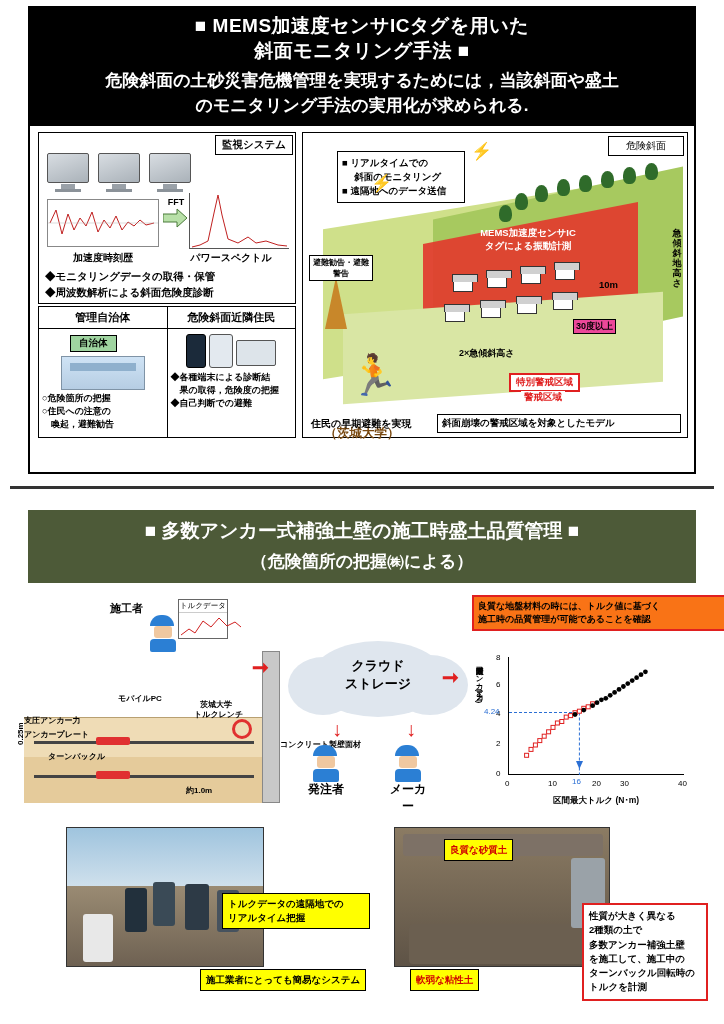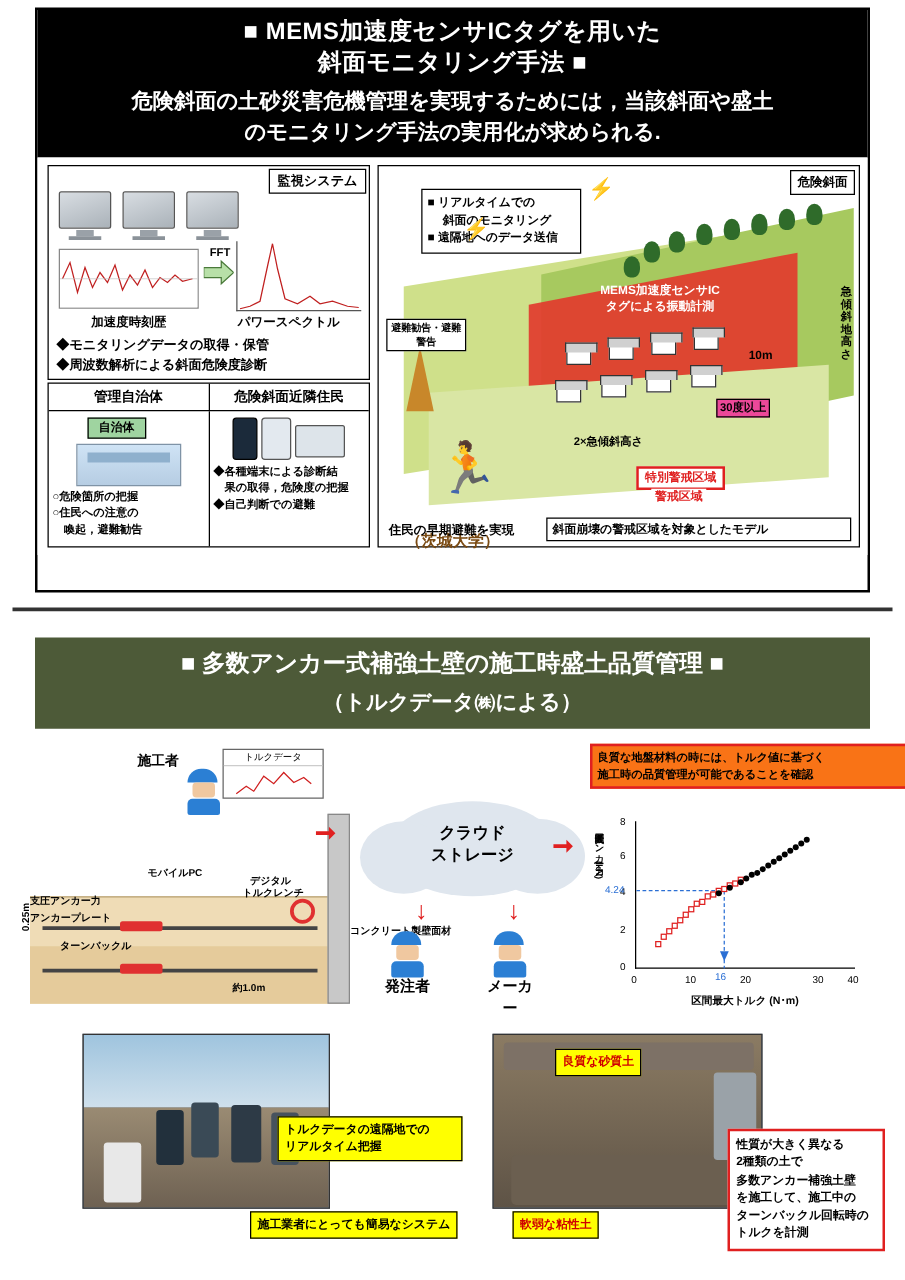--- a/index.html
+++ b/index.html
@@ -121,21 +121,21 @@
   .dev-tab { width:24px; height:34px; background:#e3e9ef; border-radius:3px; border:1px solid #555; }
   .dev-lap { width:40px; height:26px; background:#dde4ea; border:1px solid #555; margin-top:6px; border-radius:2px;}
 
   
   .slope {
     position:absolute; left:272px; top:6px; right:6px; height:306px;
     border:1px solid #000; background:#fff; overflow:hidden;
   }
   .danger-label {
     position:absolute; right:3px; top:3px; border:1px solid #000; background:#fff;
-    font-size:10px; font-weight:bold; padding:2px 5px; z-index:6;
+    font-size:10px; font-weight:normal; padding:2px 17px; z-index:6;
   }
   .realtime-box {
     position:absolute; left:34px; top:18px; width:128px;
     border:1px solid #000; background:#fff; font-size:9.5px; font-weight:bold;
     padding:4px 4px; line-height:1.45; z-index:6;
   }
   .hillA {
     position:absolute; left:20px; top:70px; width:330px; height:150px;
     background:#cfe08a; transform: skewY(-9deg);
   }
@@ -224,21 +224,21 @@
 
   .s2-body { position:relative; height: 420px; margin-top: 16px; }
 
   .sekkou { position:absolute; left:100px; top:2px; font-size:11px; font-weight:bold; }
   .worker { position:absolute; width:26px; height:34px; }
   .worker .helm { width:24px; height:11px; background:#2b7fd4; border-radius:12px 12px 0 0; }
   .worker .face { width:18px; height:12px; background:#f0c8a0; margin:0 auto; border-radius:3px;}
   .worker .body { width:26px; height:13px; background:#2b7fd4; border-radius:4px 4px 2px 2px; margin-top:1px;}
 
   .torque-pop {
-    position:absolute; left:168px; top:0px; width:81px; height:40px;
+    position:absolute; left:168px; top:0px; width:50px; height:40px;
     border:1px solid #666; background:#fff; font-size:7.5px; text-align:center;
   }
   .cloud {
     position:absolute; left:300px; top:42px; width:136px; height:76px;
     background:#dfe6ee; border-radius:50%;
   }
   .cloud:before, .cloud:after {
     content:""; position:absolute; background:#dfe6ee; border-radius:50%;
   }
   .cloud:before { width:70px; height:58px; left:-22px; top:16px; }
@@ -464,21 +464,21 @@
 
     <div class="univ">（茨城大学）</div>
   </div>
 </div>
 
 <div class="divider"></div>
 
 <div class="slide2">
   <div class="s2-headbar">
     <div class="s2-t1">■ 多数アンカー式補強土壁の施工時盛土品質管理 ■</div>
-    <div class="s2-t2">（トルクデータ㈱による）</div>
+    <div class="s2-t2">（危険箇所の把握㈱による）</div>
   </div>
 
   <div class="s2-body">
 
     <div class="sekkou">施工者</div>
     <div class="worker" style="left:140px;top:16px">
       <div class="helm"></div>
         <div class="face"></div>
         <div class="body"></div>
     </div>
@@ -503,21 +503,21 @@
     <div class="anchor-line" style="top:142px;width:220px"></div>
     <div class="anchor-line" style="top:176px;width:220px"></div>
     <div class="coil" style="left:86px;top:138px"></div>
     <div class="coil" style="left:86px;top:172px"></div>
     <div class="torque-red"></div>
 
     <div class="lbl" style="left:14px;top:116px">支圧アンカー力</div>
     <div class="lbl" style="left:14px;top:130px">アンカープレート</div>
     <div class="lbl" style="left:38px;top:152px">ターンバックル</div>
     <div class="lbl" style="left:108px;top:94px">モバイルPC</div>
-    <div class="lbl" style="left:190px;top:100px">デジタル</div>
+    <div class="lbl" style="left:190px;top:100px">茨城大学</div>
     <div class="lbl" style="left:184px;top:110px">トルクレンチ</div>
     <div class="lbl" style="left:270px;top:140px">コンクリート製壁面材</div>
     <div class="lbl" style="left:6px;top:146px;transform:rotate(-90deg);transform-origin:left top">0.25m</div>
     <div class="lbl" style="left:176px;top:186px">約1.0m</div>
 
     <div class="arrow-red" style="left:242px;top:58px">➞</div>
     <div class="arrow-red" style="left:432px;top:68px">➞</div>
     <div class="arrow-red" style="left:322px;top:120px">↓</div>
     <div class="arrow-red" style="left:396px;top:120px">↓</div>
 
@@ -595,21 +595,21 @@
     <div class="tick" style="left:486px;top:140px">2</div>
     <div class="tick" style="left:486px;top:110px">4</div>
     <div class="tick" style="left:486px;top:81px">6</div>
     <div class="tick" style="left:486px;top:54px">8</div>
     <div class="tick" style="left:474px;top:108px;color:#2b6fd4">4.24</div>
     <div class="tick" style="left:562px;top:178px;color:#2b6fd4">16</div>
 
     <div class="tick" style="left:495px;top:180px">0</div>
     <div class="tick" style="left:538px;top:180px">10</div>
     <div class="tick" style="left:582px;top:180px">20</div>
-    <div class="tick" style="left:640px;top:180px">30</div>
+    <div class="tick" style="left:610px;top:180px">30</div>
     <div class="tick" style="left:668px;top:180px">40</div>
     <div class="xlab">区間最大トルク (N･m)</div>
 
     <div class="photo photoA">
       <div class="sky"></div>
       <div class="dirt"></div>
       <div class="figg" style="left:16px;top:86px;width:30px;height:48px;background:#e8e8e8"></div>
       <div class="figg" style="left:58px;top:60px;width:22px;height:44px;background:#22303c"></div>
       <div class="figg" style="left:86px;top:54px;width:22px;height:44px;background:#3a4a56"></div>
       <div class="figg" style="left:118px;top:56px;width:24px;height:46px;background:#2d3a46"></div>

